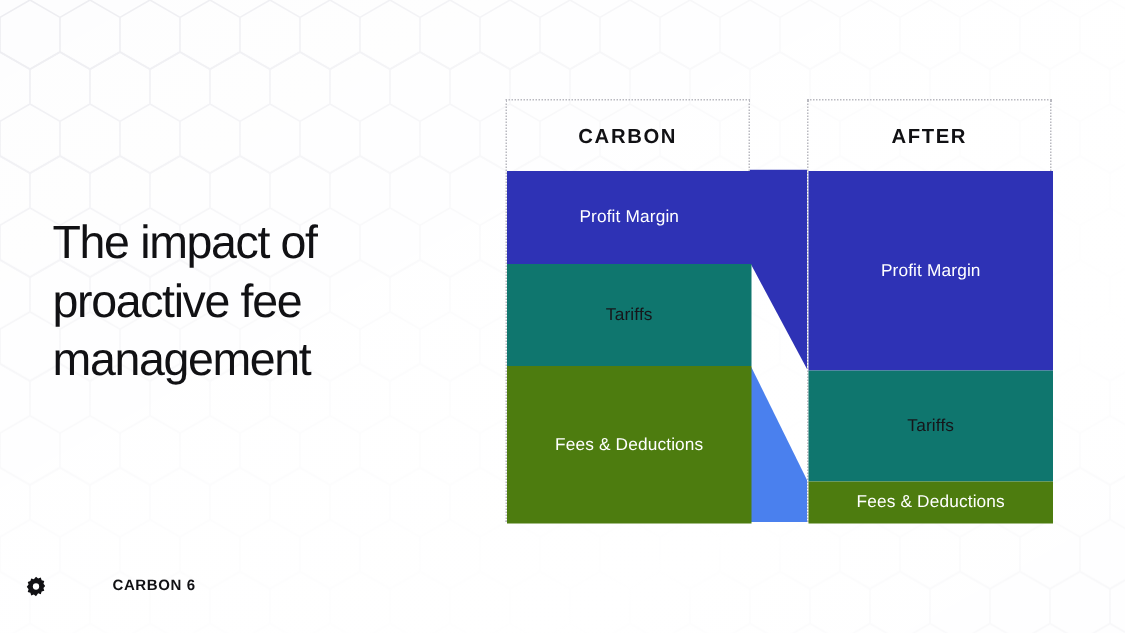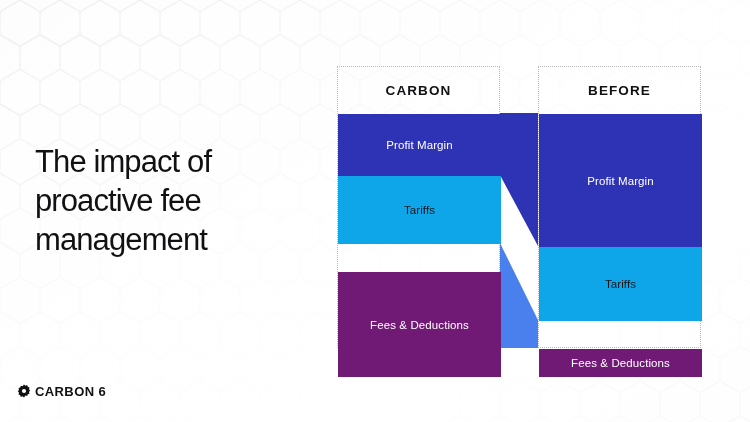--- a/index.html
+++ b/index.html
@@ -69,42 +69,43 @@
   }
   .seg{
     position:absolute;
     left:0;width:163px;
     display:flex;align-items:center;justify-content:center;
     font-size:11.5px;
     letter-spacing:0.1px;
     box-sizing:border-box;
   }
   .seg-dark{background:#2E32B5;color:#ffffff;}
-  .seg-light{background:#0ea5e9;color:#16161a;}
-  .seg-mid{background:#701a75;color:#ffffff;margin-top:28px;}
+  .seg-light{background:#0f766e;color:#16161a;}
+  .seg-mid{background:#4d7c0f;color:#ffffff;}
 
   
   #ribbon{
     position:absolute;
     left:163px;top:47px;
     width:38px;height:235px;
   }
   
   #logo{
     position:absolute;
     left:17px;top:384px;
     display:flex;align-items:center;gap:4px;
   }
   #logo-mark{display:block;}
   #logo-text{
-    font-size:13px;
+    font-size:10px;
     font-weight:bold;
     letter-spacing:0.4px;
     color:#111114;
     line-height:1;
+    margin-left:40px;
   }
 </style>
 </head>
 <body>
 
 <div id="slide">
 
   <svg id="hex-bg" viewBox="0 0 750 422" xmlns="http://www.w3.org/2000/svg" aria-hidden="true">
     <defs>
       <pattern id="hexpat" width="40" height="69.28" patternUnits="userSpaceOnUse">
@@ -142,21 +143,21 @@
     <div class="col" id="col-before">
       <div class="col-header">CARBON</div>
       <div class="stack">
         <div class="seg seg-dark" style="top:0px;height:62px;">Profit Margin</div>
         <div class="seg seg-light" style="top:62px;height:68px;">Tariffs</div>
         <div class="seg seg-mid" style="top:130px;height:105px;">Fees &amp; Deductions</div>
       </div>
     </div>
 
     <div class="col" id="col-after">
-      <div class="col-header">BEFORE</div>
+      <div class="col-header">AFTER</div>
       <div class="stack">
         <div class="seg seg-dark" style="top:0px;height:133px;">Profit Margin</div>
         <div class="seg seg-light" style="top:133px;height:74px;">Tariffs</div>
         <div class="seg seg-mid" style="top:207px;height:28px;">Fees &amp; Deductions</div>
       </div>
     </div>
   </div>
 
   <div id="logo">
     <svg id="logo-mark" width="14" height="14" viewBox="0 0 24 24" xmlns="http://www.w3.org/2000/svg" aria-hidden="true">

